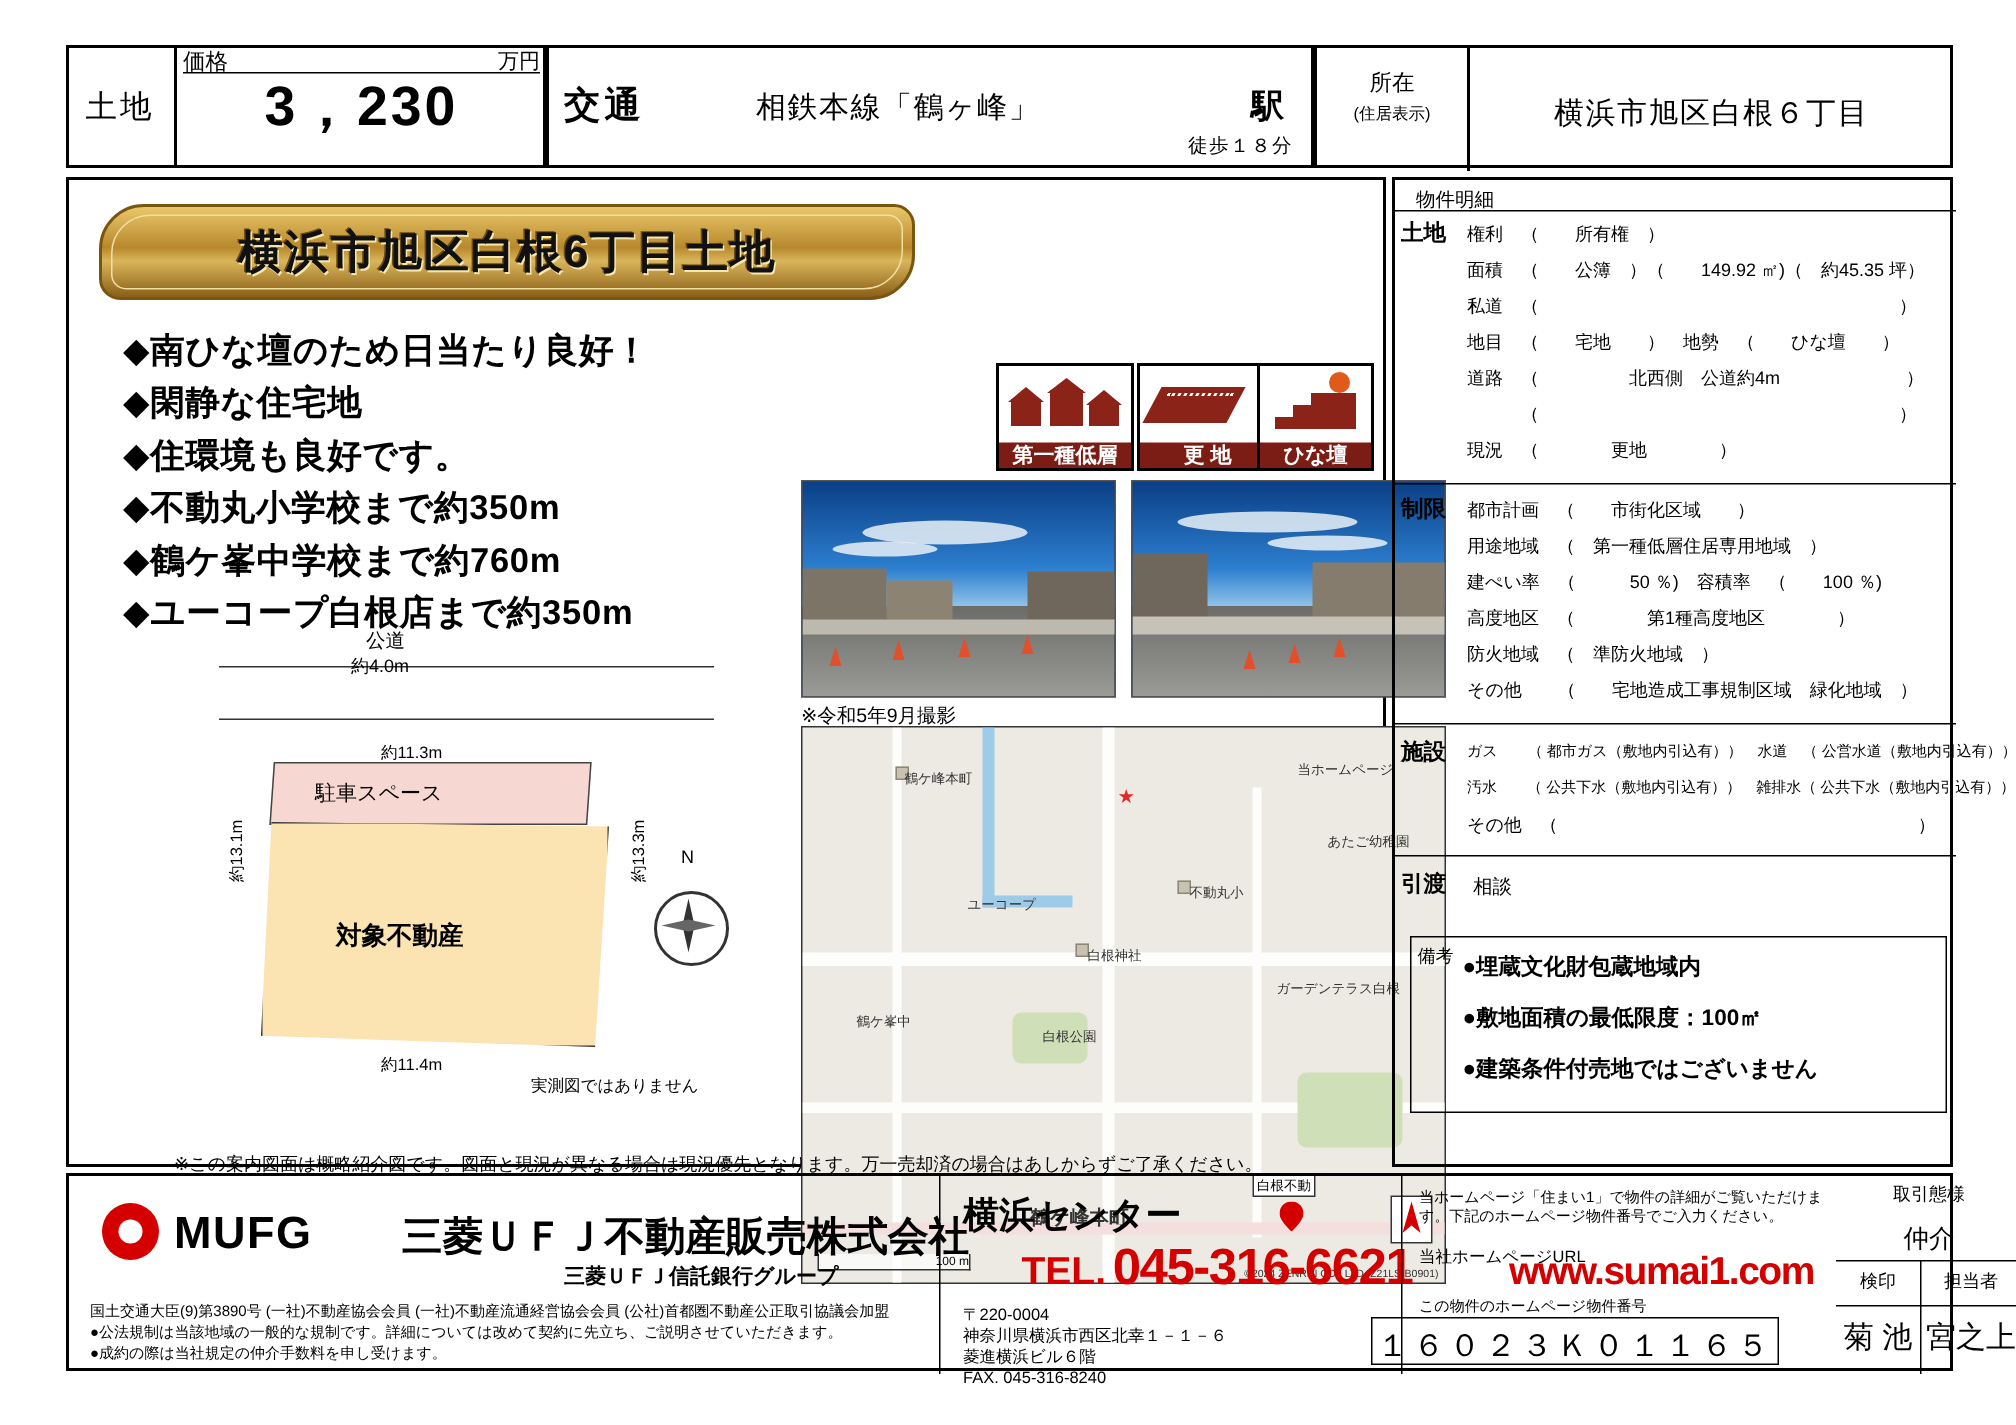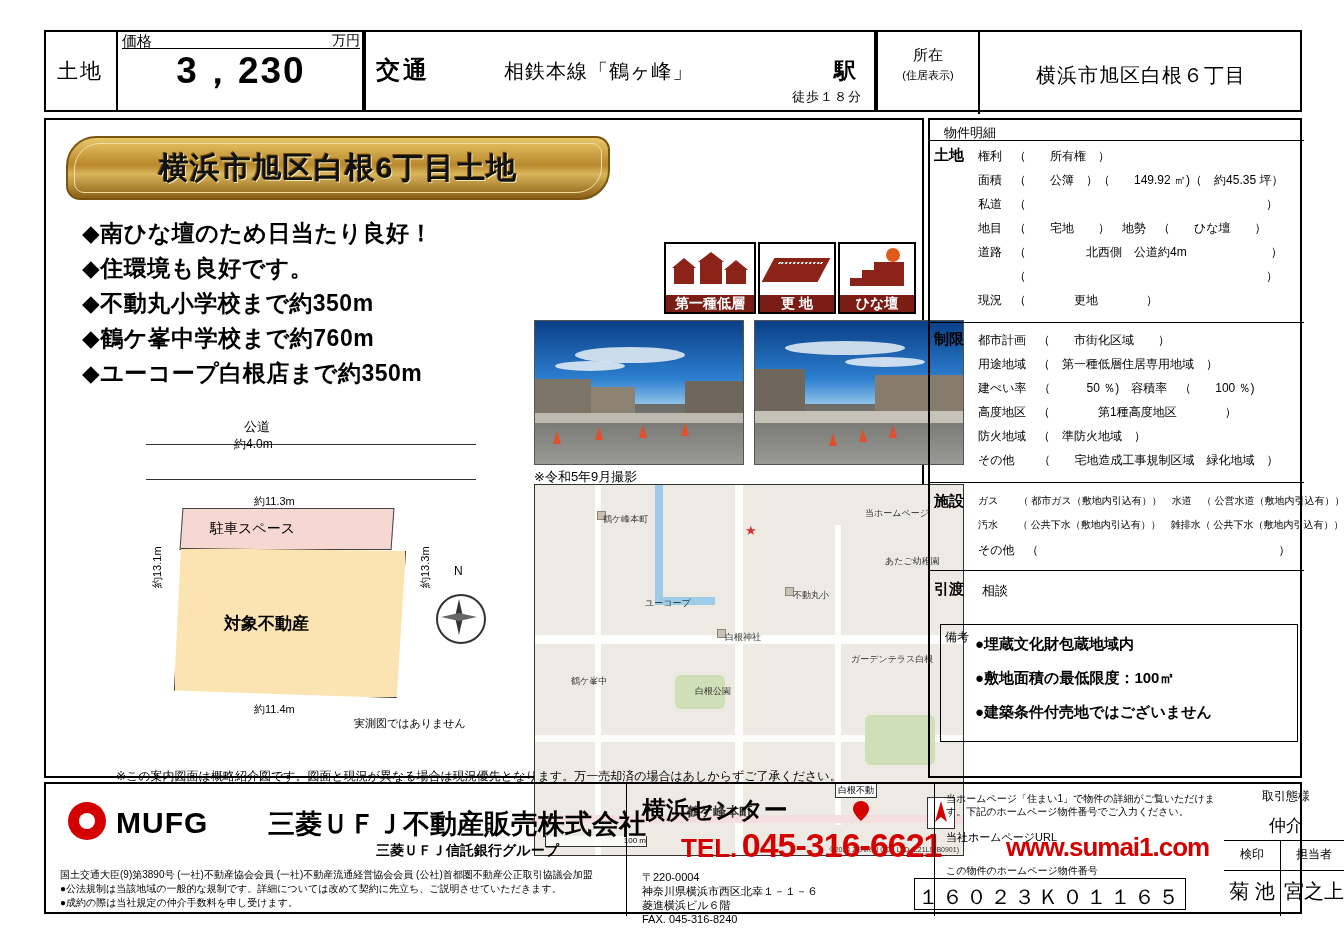--- a/index.html
+++ b/index.html
@@ -38,21 +38,21 @@
   #ribbon .inner{position:absolute;left:6px;top:5px;right:6px;bottom:5px;border:1px solid #f1dfa4;border-radius:26px 10px 26px 10px;}
   #ribbontext{position:absolute;left:0;top:10px;width:540px;text-align:center;font-size:30px;font-weight:bold;color:#111;
     text-shadow:1px 1px 0 #f6e6b0,-1px -1px 0 #6b4a0d;letter-spacing:1px;}
 
   #bullets{position:absolute;left:36px;top:96px;width:430px;}
   #bullets div{font-size:23px;font-weight:bold;line-height:35px;letter-spacing:0.5px;}
 
   
   .badge{position:absolute;top:122px;width:74px;height:68px;border:2px solid #000;background:#fff;}
   #badge1{left:618px;width:88px;}
-  #badge2{left:712px;width:74px;}
+  #badge2{left:712px;width:74px;padding-left:16px;}
   #badge3{left:792px;width:74px;}
   .badge .cap{position:absolute;left:0;bottom:0;width:100%;height:17px;background:#7b1d14;color:#fff;font-size:14px;
     display:flex;align-items:center;justify-content:center;font-weight:bold;}
   .badge .art{position:absolute;left:0;top:0;right:0;bottom:17px;}
   .house{position:absolute;background:#8b2318;}
 
   
   #photo1{left:488px;top:200px;width:210px;height:145px;background:#2a3b55;overflow:hidden;border:1px solid #555;}
   #photo2{left:708px;top:200px;width:210px;height:145px;background:#2a3b55;overflow:hidden;border:1px solid #555;}
   .sky{position:absolute;left:0;top:0;width:100%;height:58%;background:linear-gradient(#0a3f86,#2d7fd0 70%,#8fc2e8);}
@@ -171,20 +171,21 @@
 
   <div class="bx bd" id="leftpanel">
 
     <div id="ribbon">
       <div class="inner"></div>
       <div id="ribbontext">横浜市旭区白根6丁目土地</div>
     </div>
 
     <div id="bullets">
       <div>◆南ひな壇のため日当たり良好！</div>
+      <div>◆閑静な住宅地</div>
       <div>◆住環境も良好です。</div>
       <div>◆不動丸小学校まで約350m</div>
       <div>◆鶴ケ峯中学校まで約760m</div>
       <div>◆ユーコープ白根店まで約350m</div>
     </div>
 
     <div class="badge" id="badge1">
       <div class="art">
         <div class="house" style="left:8px;top:22px;width:20px;height:18px;"></div>
         <div class="house" style="left:6px;top:14px;width:24px;height:10px;clip-path:polygon(50% 0,100% 100%,0 100%);"></div>

